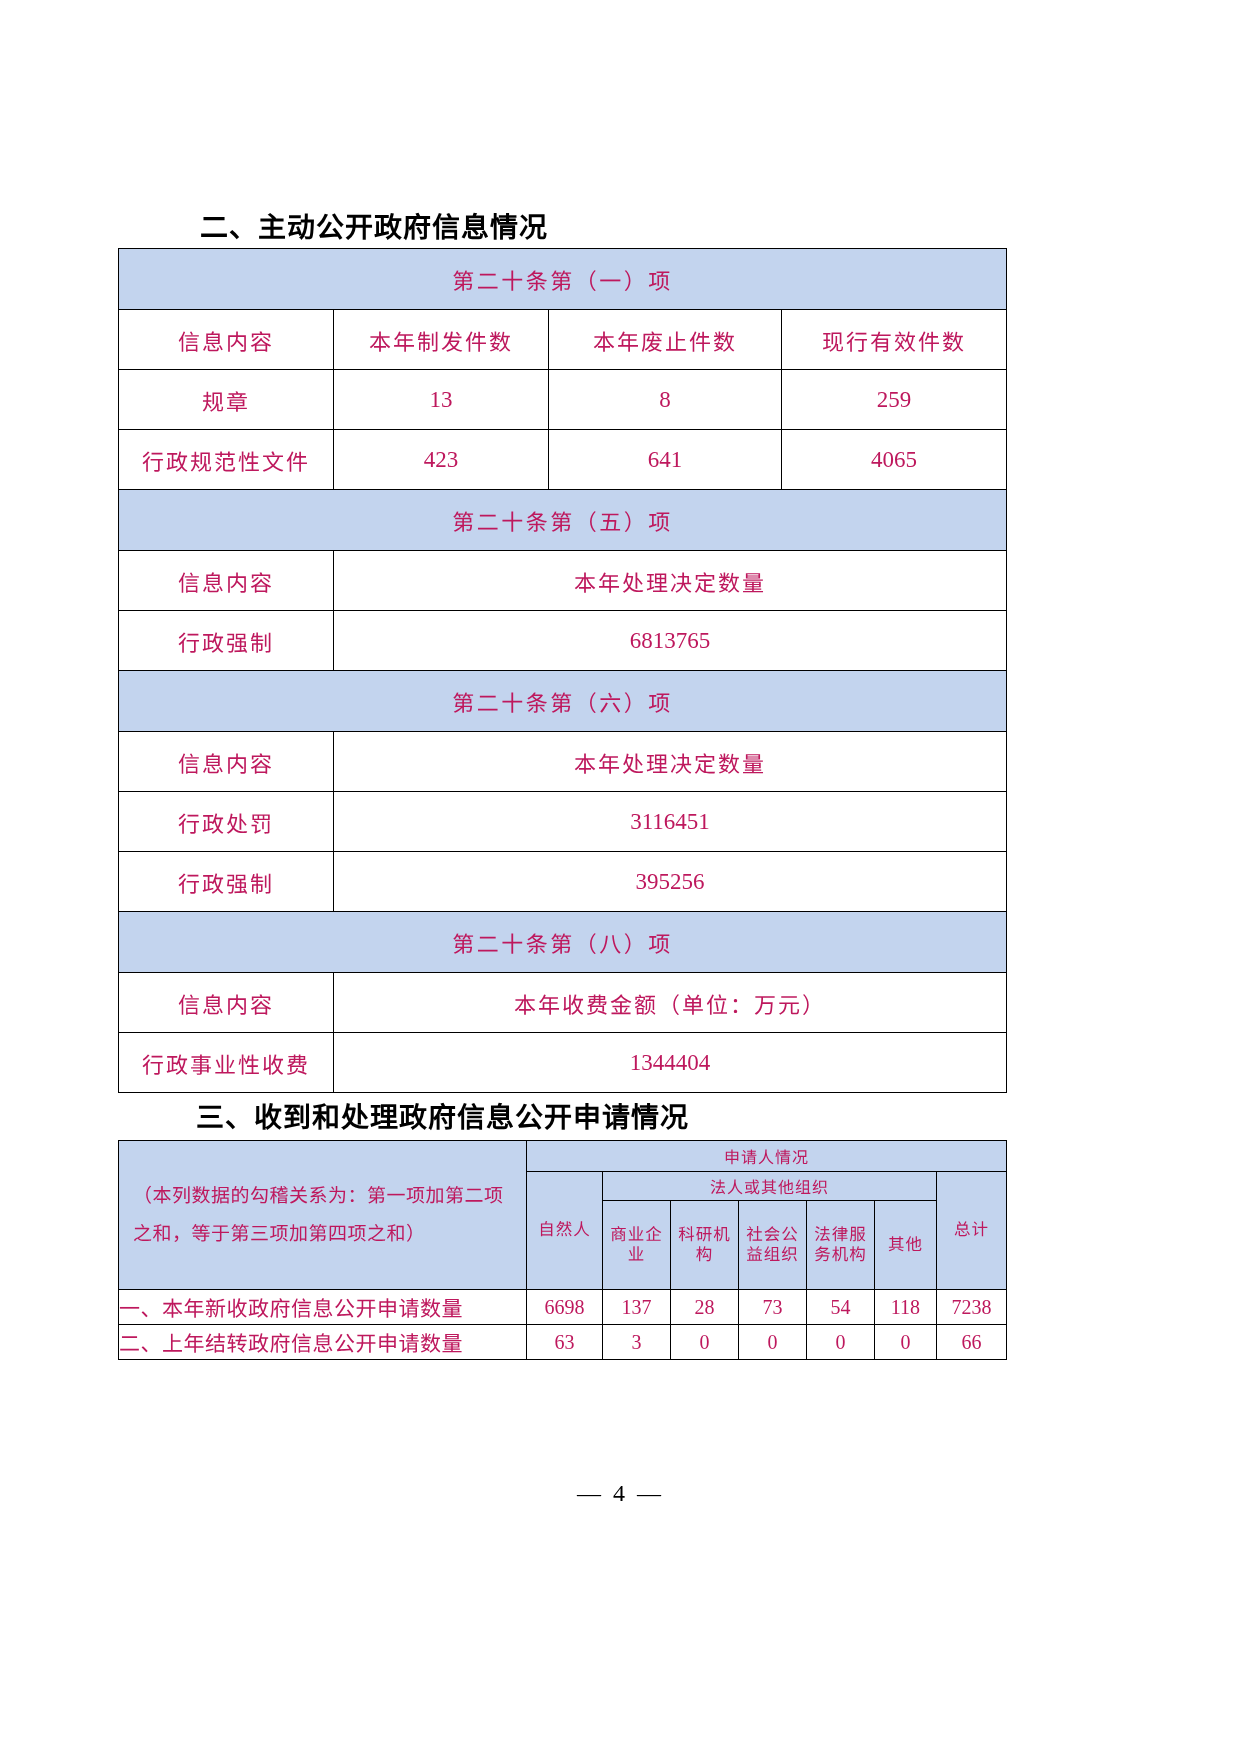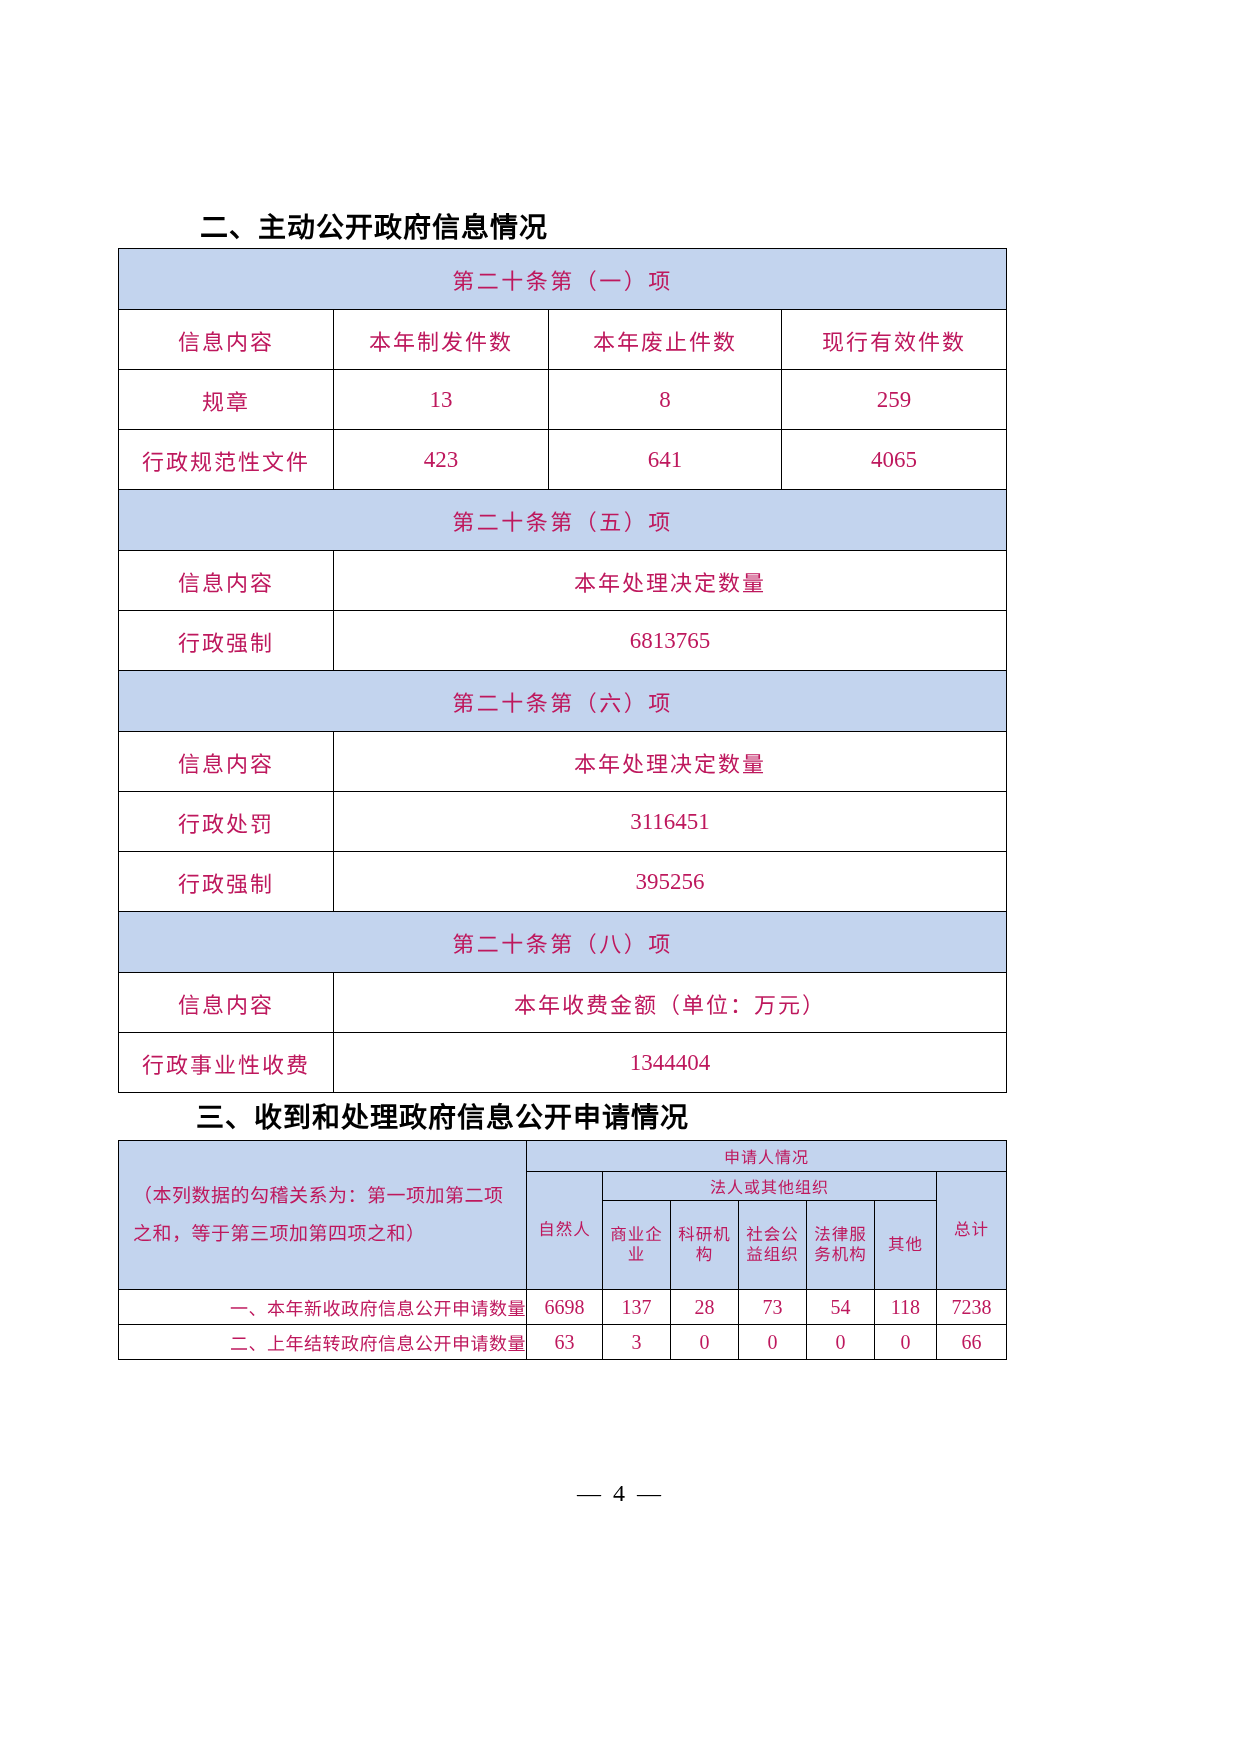--- a/index.html
+++ b/index.html
@@ -106,23 +106,23 @@
     font-size: 19px;
     line-height: 2.0;
     letter-spacing: 0.5px;
   }
   #table-requests td.vert {
     font-size: 16.5px;
     line-height: 1.22;
     padding: 3px 2px;
   }
   #table-requests td.rowlabel {
-    text-align: right;
-    padding-left: 24px;
-    font-size: 18px;
+    text-align: left;
+    padding-left: 0;
+    font-size: 21px;
     letter-spacing: 0.5px;
     height: 34px;
   }
   #table-requests td.val {
     font-size: 20px;
     height: 34px;
     letter-spacing: 0px;
   }
 
   

